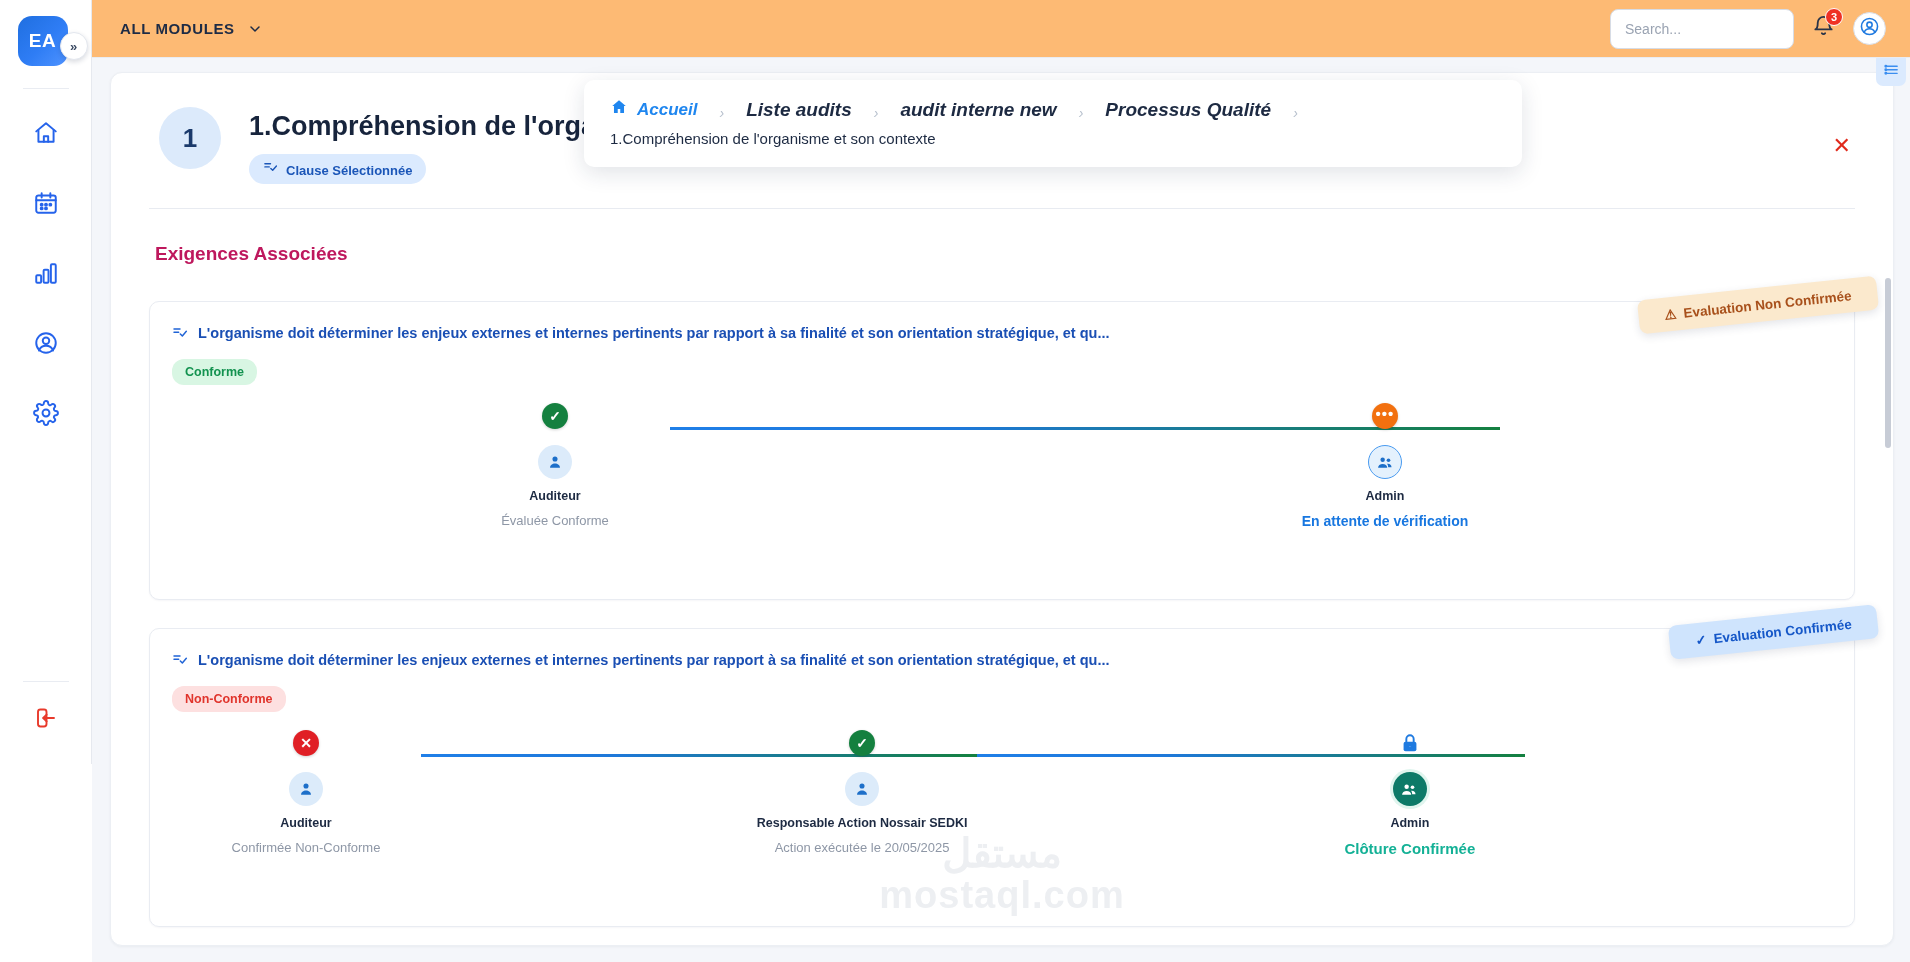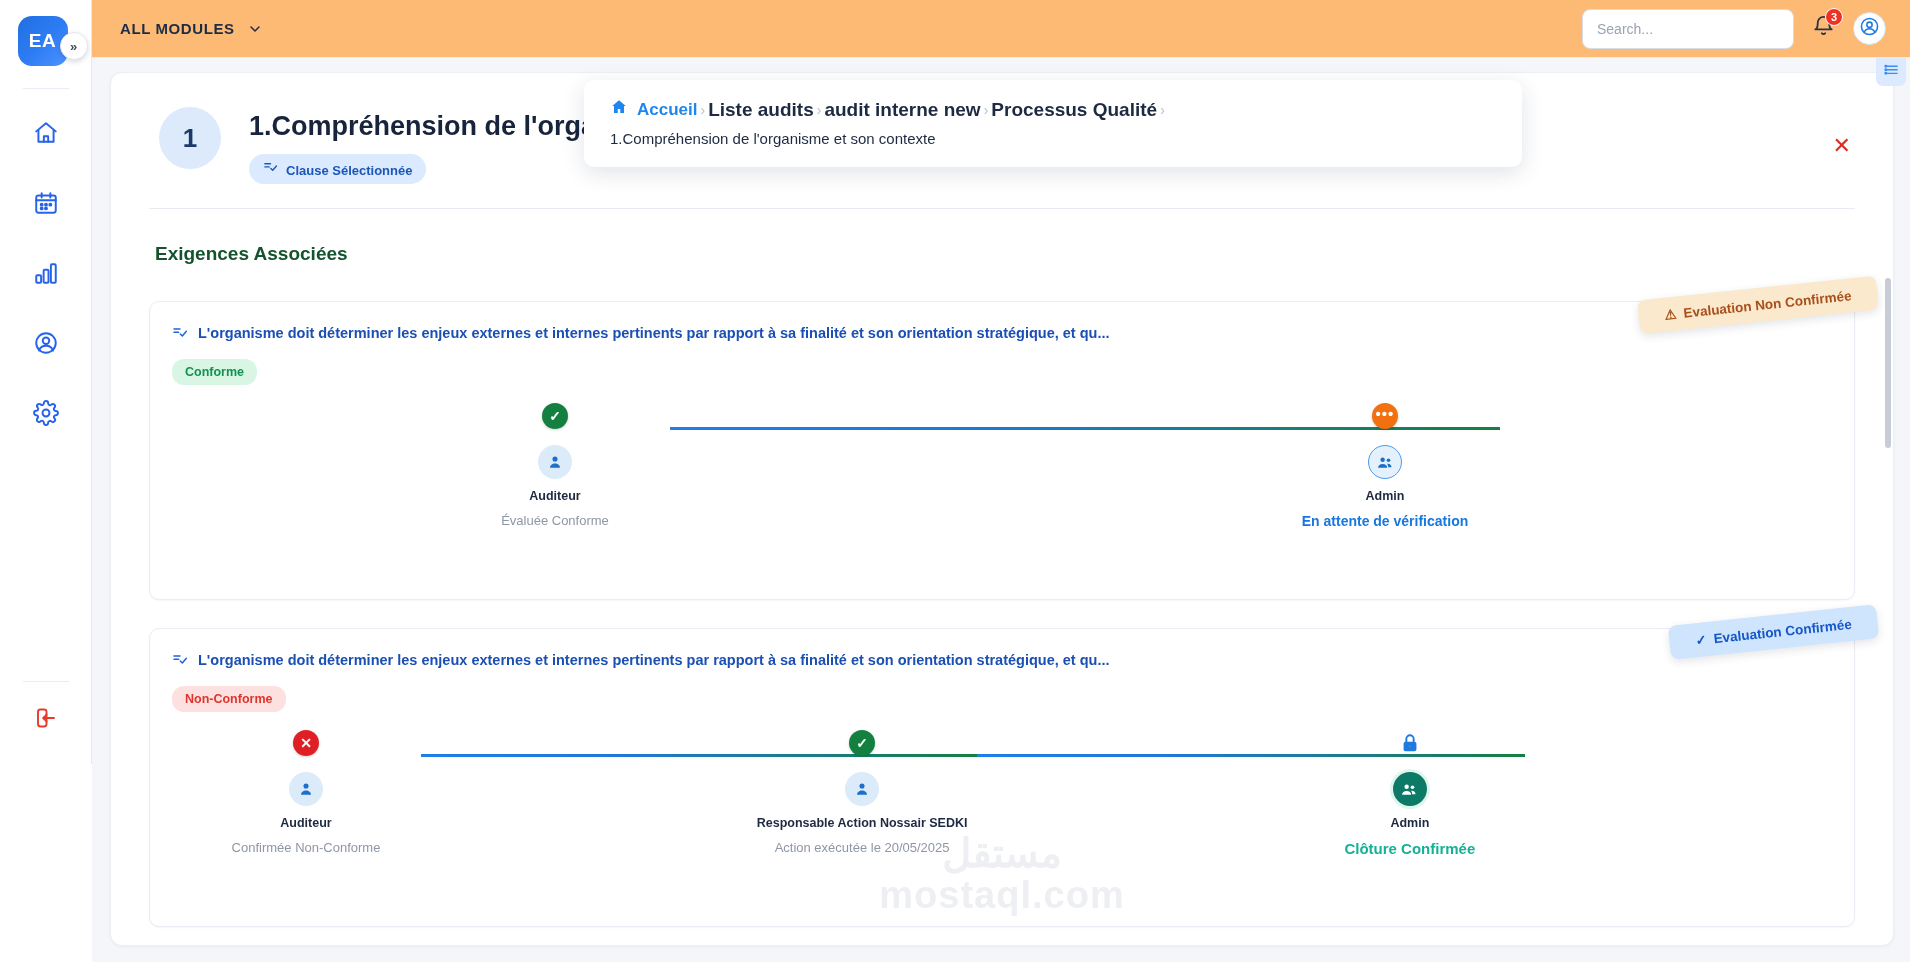--- a/index.html
+++ b/index.html
@@ -48,21 +48,21 @@
   .right { flex: 1 1 auto; position: relative; height: 962px; background:#f4f6fa; }
   .topbar {
     height: 58px; background:#fdba74; border-bottom:1px solid #e9ecf2;
     display:flex; align-items:center; padding: 0 24px 0 28px; position:relative; z-index: 20;
   }
   .modules { display:flex; align-items:center; gap: 12px; cursor:pointer; }
   .modules-label { font-size: 15px; font-weight: 700; color:#1d2b45; letter-spacing: .6px; }
   .chev { color:#1d2b45; display:flex; }
   .top-right { margin-left:auto; display:flex; align-items:center; gap: 18px; }
   .search {
-    width: 212px; height: 40px; border:1px solid #d7dce5; border-radius: 8px;
+    width: 184px; height: 40px; border:1px solid #d7dce5; border-radius: 8px;
     padding: 0 14px; font-size: 14px; color:#394559; background:#fff;
     font-family: "Liberation Sans", sans-serif; outline:none;
   }
   .search::placeholder { color:#9aa3b2; }
   .bell-wrap { position: relative; cursor:pointer; display:flex; }
   .bell { color:#2a3448; }
   .bell-badge {
     position:absolute; top:-7px; right:-8px; min-width: 18px; height:18px; padding:0 4px;
     background:#ef3124; color:#fff; border-radius: 9px; font-size: 11px; font-weight:700;
     display:flex; align-items:center; justify-content:center; border:1.5px solid #fff;
@@ -103,21 +103,21 @@
     margin-top: 12px; display:inline-flex; align-items:flex-end; gap: 8px;
     background:#dbeafe; color:#1b56b8; border-radius: 999px;
     padding: 6px 14px; font-size: 13px; font-weight:600;
   }
   .close-x {
     position:absolute; right: 4px; top: 36px; color:#e02a1c; cursor:pointer;
     font-size: 22px; line-height:1; font-weight: 400;
   }
   .head-rule { height:1px; background:#e8ebf1; margin: 0 0 0 0; }
 
-  .section-title { font-size: 19px; font-weight:700; color:#14532d; margin: 34px 0 16px 6px; }
+  .section-title { font-size: 19px; font-weight:700; color:#be185d; margin: 34px 0 16px 6px; }
 
   
   .cards { margin-top: 36px; display:flex; flex-direction:column; gap: 28px; }
   .req-card {
     position:relative; border:1px solid #e9ecf2; border-radius: 10px;
     background:#fff; padding: 22px 22px 26px 22px; box-shadow: 0 1px 2px rgba(22,36,64,.04);
   }
   .req-title { display:flex; align-items:flex-start; gap: 10px; }
   .req-icon { color:#1f63d6; flex: 0 0 auto; margin-top: 1px; }
   .req-text {
@@ -177,21 +177,21 @@
   }
   .wm-ar { font-size: 40px; line-height: 1; }
   .wm-en { font-size: 38px; line-height: 1.2; letter-spacing: 1px; }
 
   
   .crumb-panel {
     position:absolute; left: 492px; top: 80px; width: 938px;
     background:#fff; border-radius: 10px; box-shadow: 0 6px 22px rgba(25,40,70,.13);
     padding: 18px 26px 20px 26px; z-index: 25;
   }
-  .crumb-row { display:flex; align-items:center; gap: 3px; flex-wrap:wrap; }
+  .crumb-row { display:flex; align-items:flex-end; gap: 22px; flex-wrap:wrap;font-style:italic; }
   .crumb-home { display:flex; align-items:center; gap: 9px; color:#1f86ef; font-size: 17px; font-weight:700; cursor:pointer; }
   .crumb-item { font-size: 19px; font-weight:700; color:#1d2a42; cursor:pointer; white-space:nowrap; }
   .crumb-sep { color:#b7c0cd; font-size: 14px; }
   .crumb-current { margin-top: 9px; font-size: 15px; color:#1d2a42; }
 
   .scrollbar {
     position:absolute; right: 2px; top: 60px; width: 6px; height: 760px;
     background: transparent;
   }
   .scroll-thumb { position:absolute; right:0; top: 145px; width: 6px; height: 170px; background:#c7ccd6; border-radius: 3px; }

